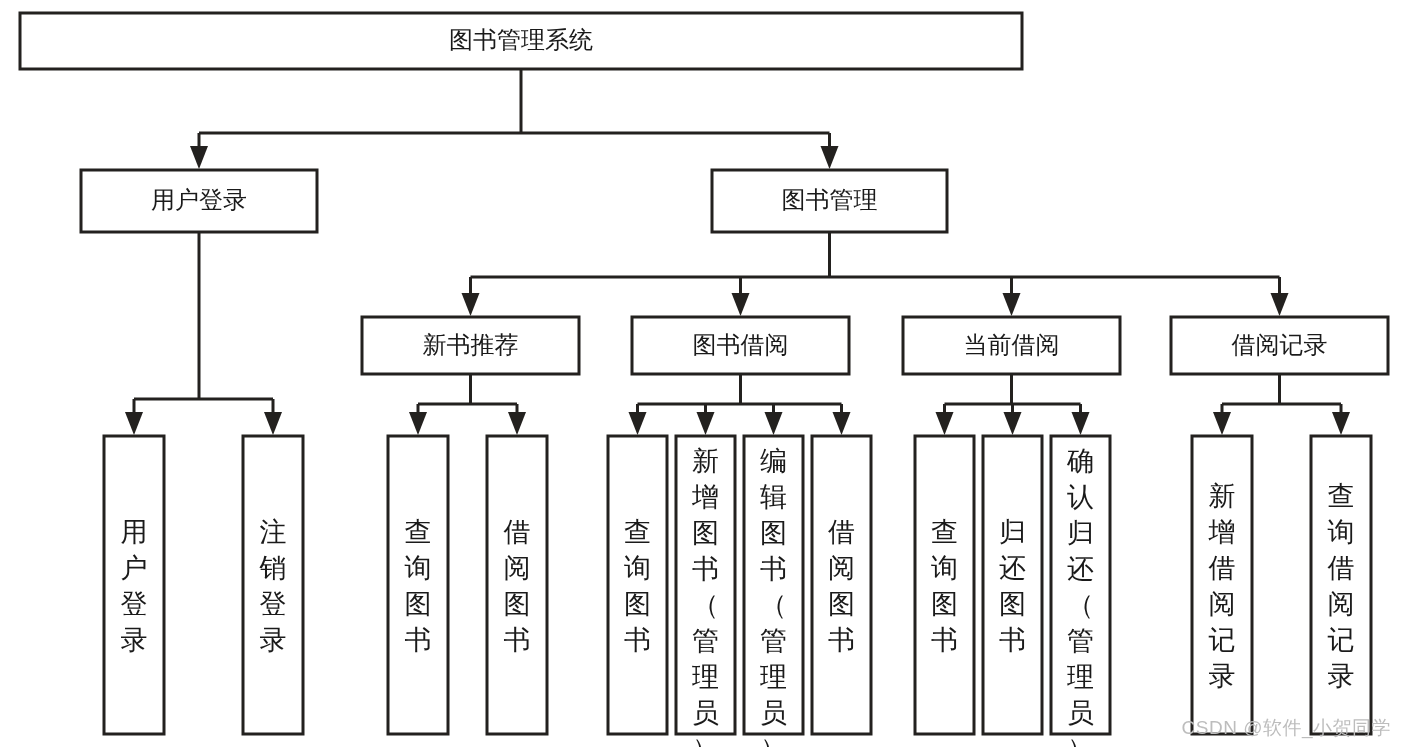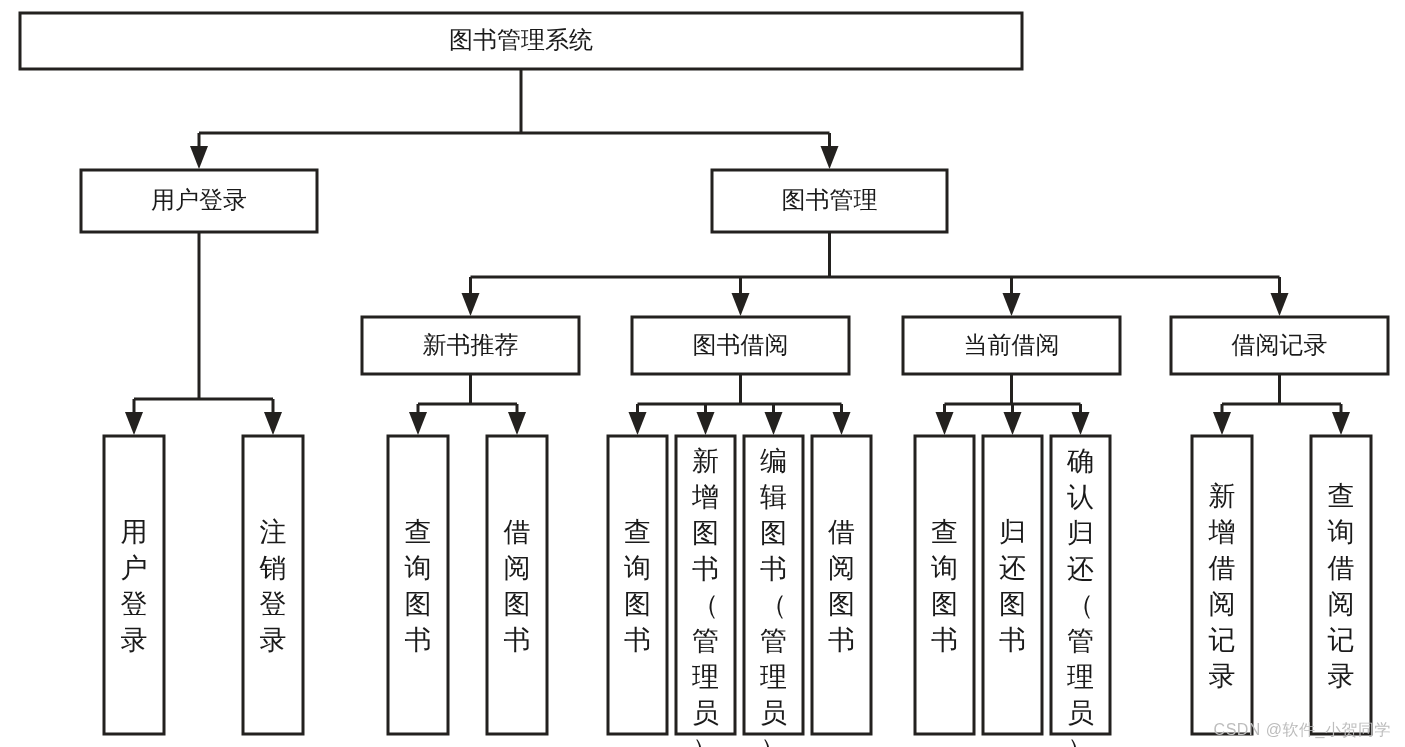--- a/index.html
+++ b/index.html
@@ -52,21 +52,21 @@
     font-family: "Liberation Sans", sans-serif;
     font-size: 27px;
     fill: #1a1a1a;
     text-anchor: middle;
   }
   .watermark {
     position: absolute;
     right: 14px;
     bottom: 6px;
     font-family: "Liberation Sans", sans-serif;
-    font-size: 16px;
+    font-size: 19px;
     color: #bdbdbd;
     white-space: nowrap;
     letter-spacing: 0.5px;
     pointer-events: none;
   }
 </style>
 </head>
 <body>
 
 <div id="diagram-root">

